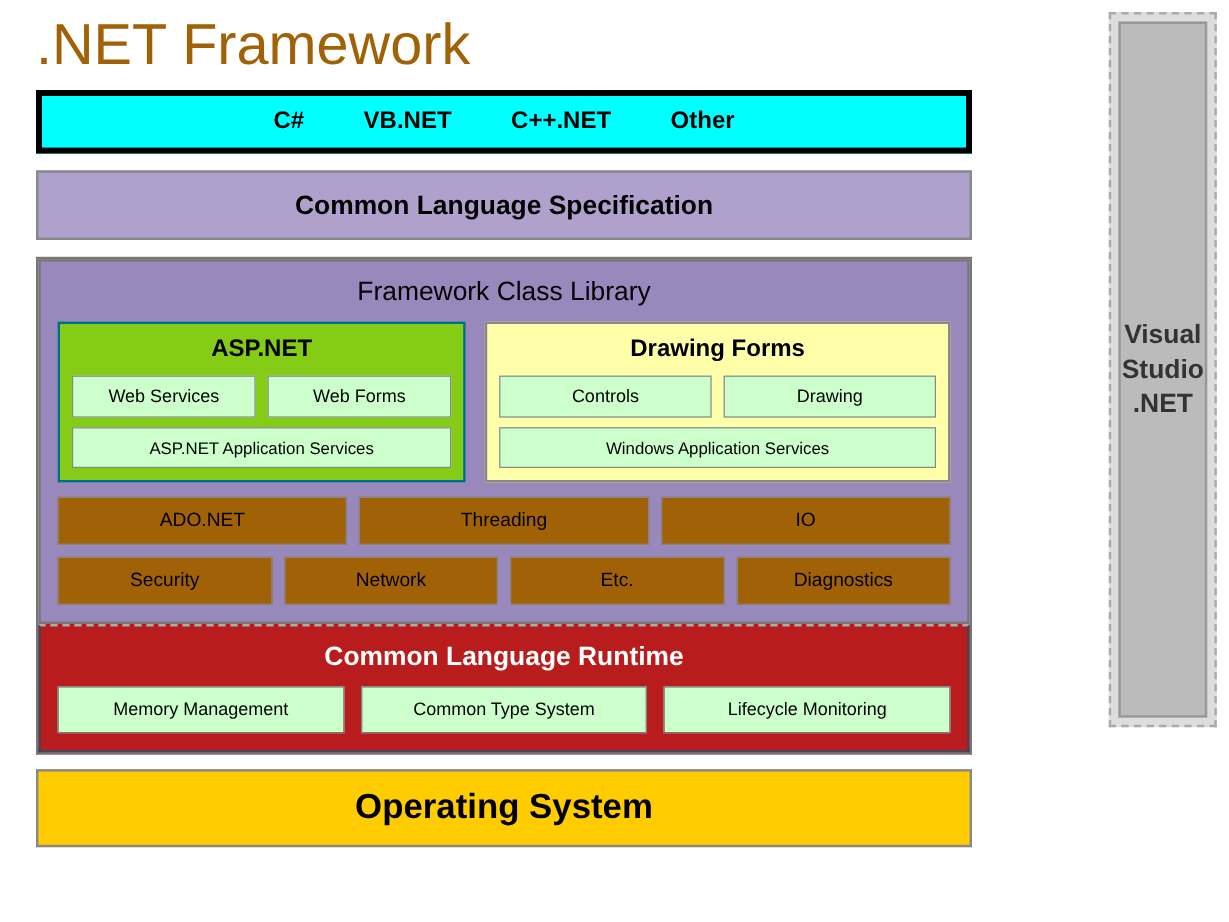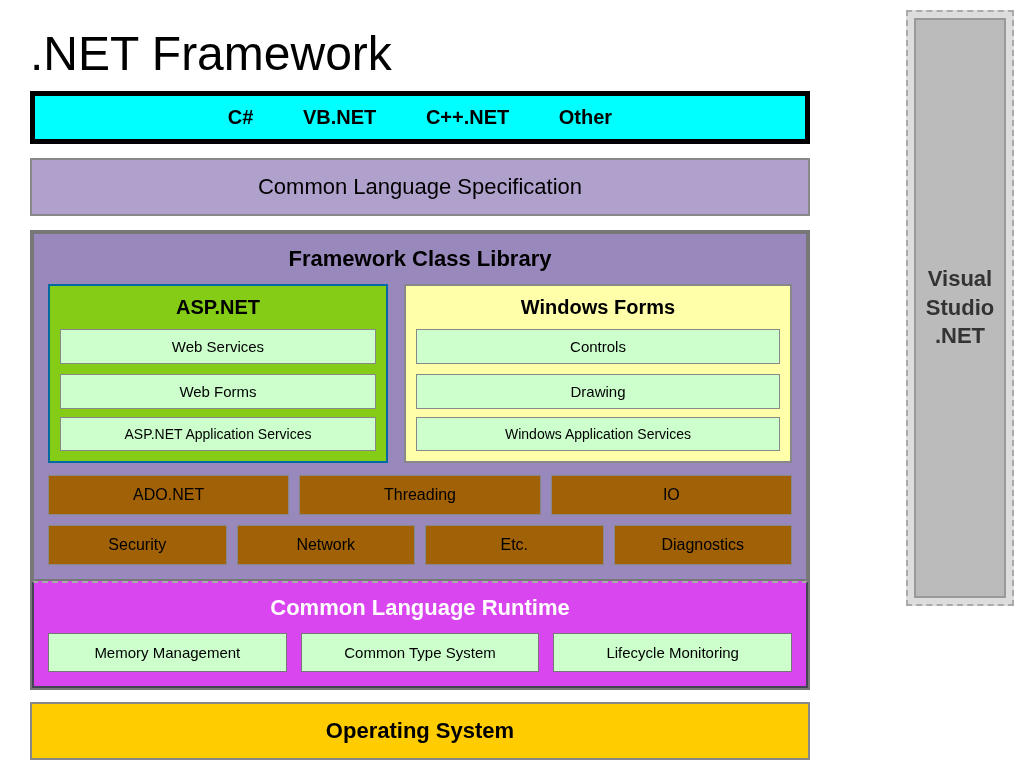--- a/index.html
+++ b/index.html
@@ -15,24 +15,23 @@
     .main-container {
       position: absolute;
       top: 10px;
       left: 30px;
       width: 780px;
     }
 
     .page-title {
       font-size: 48px;
       font-weight: normal;
-      color: #000000;
+      color: #a16207;
       margin-bottom: 10px;
       font-family: Arial, sans-serif;
-      margin-top: 16px;
     }
 
     
     .languages-bar {
       background: cyan;
       border: 5px solid #000000;
       text-align: center;
       padding: 10px 0;
       font-size: 20px;
       font-weight: bold;
@@ -44,36 +43,36 @@
       margin: 0 22px;
     }
 
     
     .cls-box {
       background: #b0a0cc;
       border: 2px solid #888;
       text-align: center;
       padding: 14px 0;
       font-size: 22px;
-      font-weight: normal;
+      font-weight: bold;
       color: #000;
       margin-bottom: 14px;
     }
 
     
     .fcl-box {
       background: #9988bb;
       border: 2px solid #777;
       padding: 12px 14px 14px 14px;
       margin-bottom: 0;
     }
 
     .fcl-title {
       font-size: 22px;
-      font-weight: bold;
+      font-weight: normal;
       color: #000;
       text-align: center;
       margin-bottom: 12px;
     }
 
     
     .fcl-top-row {
       display: flex;
       gap: 16px;
       margin-bottom: 12px;
@@ -106,21 +105,20 @@
       font-weight: bold;
       color: #000;
       text-align: center;
       margin-bottom: 10px;
     }
 
     .sub-row {
       display: flex;
       gap: 10px;
       margin-bottom: 8px;
-      flex-direction: column;
     }
 
     .sub-box {
       background: #ccffcc;
       border: 1px solid #888;
       padding: 8px 12px;
       font-size: 15px;
       text-align: center;
       flex: 1;
     }
@@ -151,21 +149,21 @@
     }
 
     
     .fcl-bottom-row {
       display: flex;
       gap: 10px;
     }
 
     
     .clr-box {
-      background: #d946ef;
+      background: #b91c1c;
       border: 2px solid #445;
       padding: 12px 14px 14px 14px;
       margin-top: 0;
     }
 
     .clr-title {
       font-size: 22px;
       font-weight: bold;
       color: #fff;
       text-align: center;
@@ -185,38 +183,38 @@
       padding: 10px 8px;
       font-size: 15px;
     }
 
     
     .os-bar {
       background: #ffcc00;
       border: 2px solid #888;
       text-align: center;
       padding: 14px 0;
-      font-size: 22px;
+      font-size: 29px;
       font-weight: bold;
       color: #000;
       margin-top: 12px;
     }
 
     
     .fcl-clr-wrapper {
       border: 2px solid #777;
       margin-bottom: 12px;
     }
 
     
     .vs-sidebar {
       position: absolute;
       top: 10px;
       right: 10px;
-      width: 108px;
+      width: 90px;
     }
 
     .vs-outer {
       border: 2px dashed #aaa;
       padding: 6px;
       background: #ddd;
     }
 
     .vs-inner {
       background: #bbb;
@@ -268,21 +266,21 @@
         <div class="aspnet-box">
           <div class="aspnet-title">ASP.NET</div>
           <div class="sub-row">
             <div class="sub-box">Web Services</div>
             <div class="sub-box">Web Forms</div>
           </div>
           <div class="sub-box-wide">ASP.NET Application Services</div>
         </div>
 
         <div class="winforms-box">
-          <div class="winforms-title">Windows Forms</div>
+          <div class="winforms-title">Drawing Forms</div>
           <div class="sub-row">
             <div class="sub-box">Controls</div>
             <div class="sub-box">Drawing</div>
           </div>
           <div class="sub-box-wide">Windows Application Services</div>
         </div>
 
       </div>
 
       <div class="fcl-mid-row">

